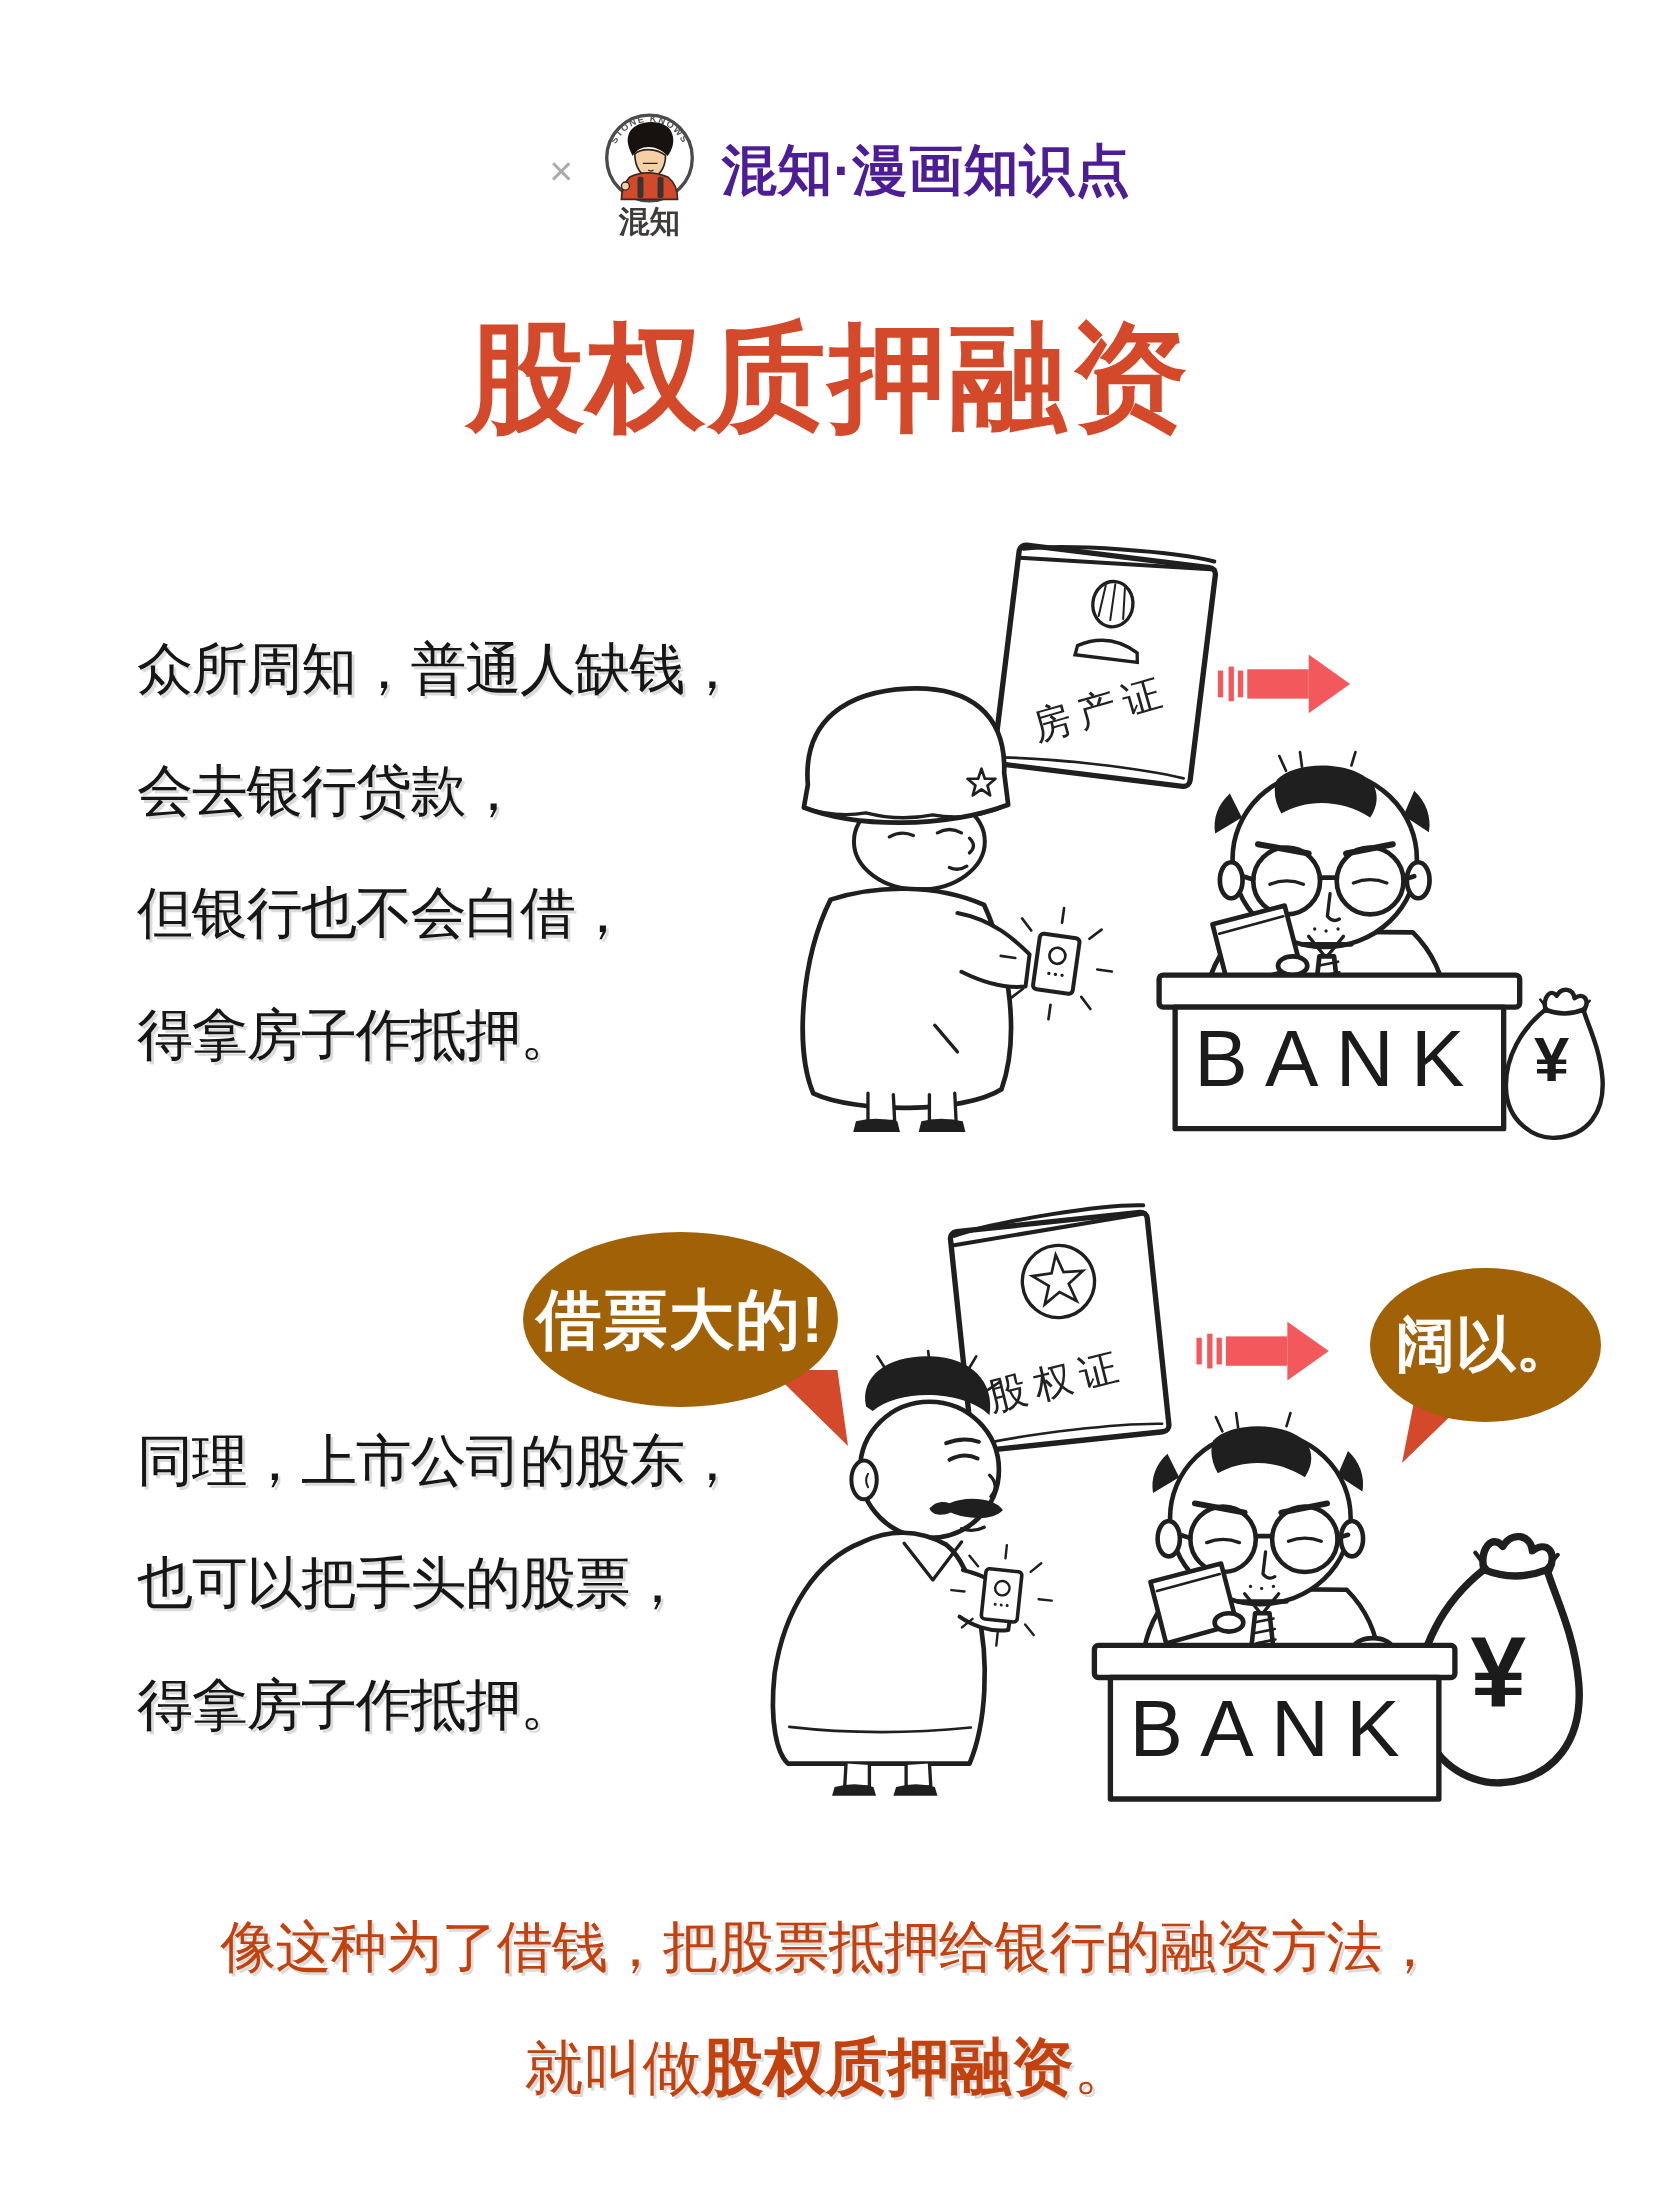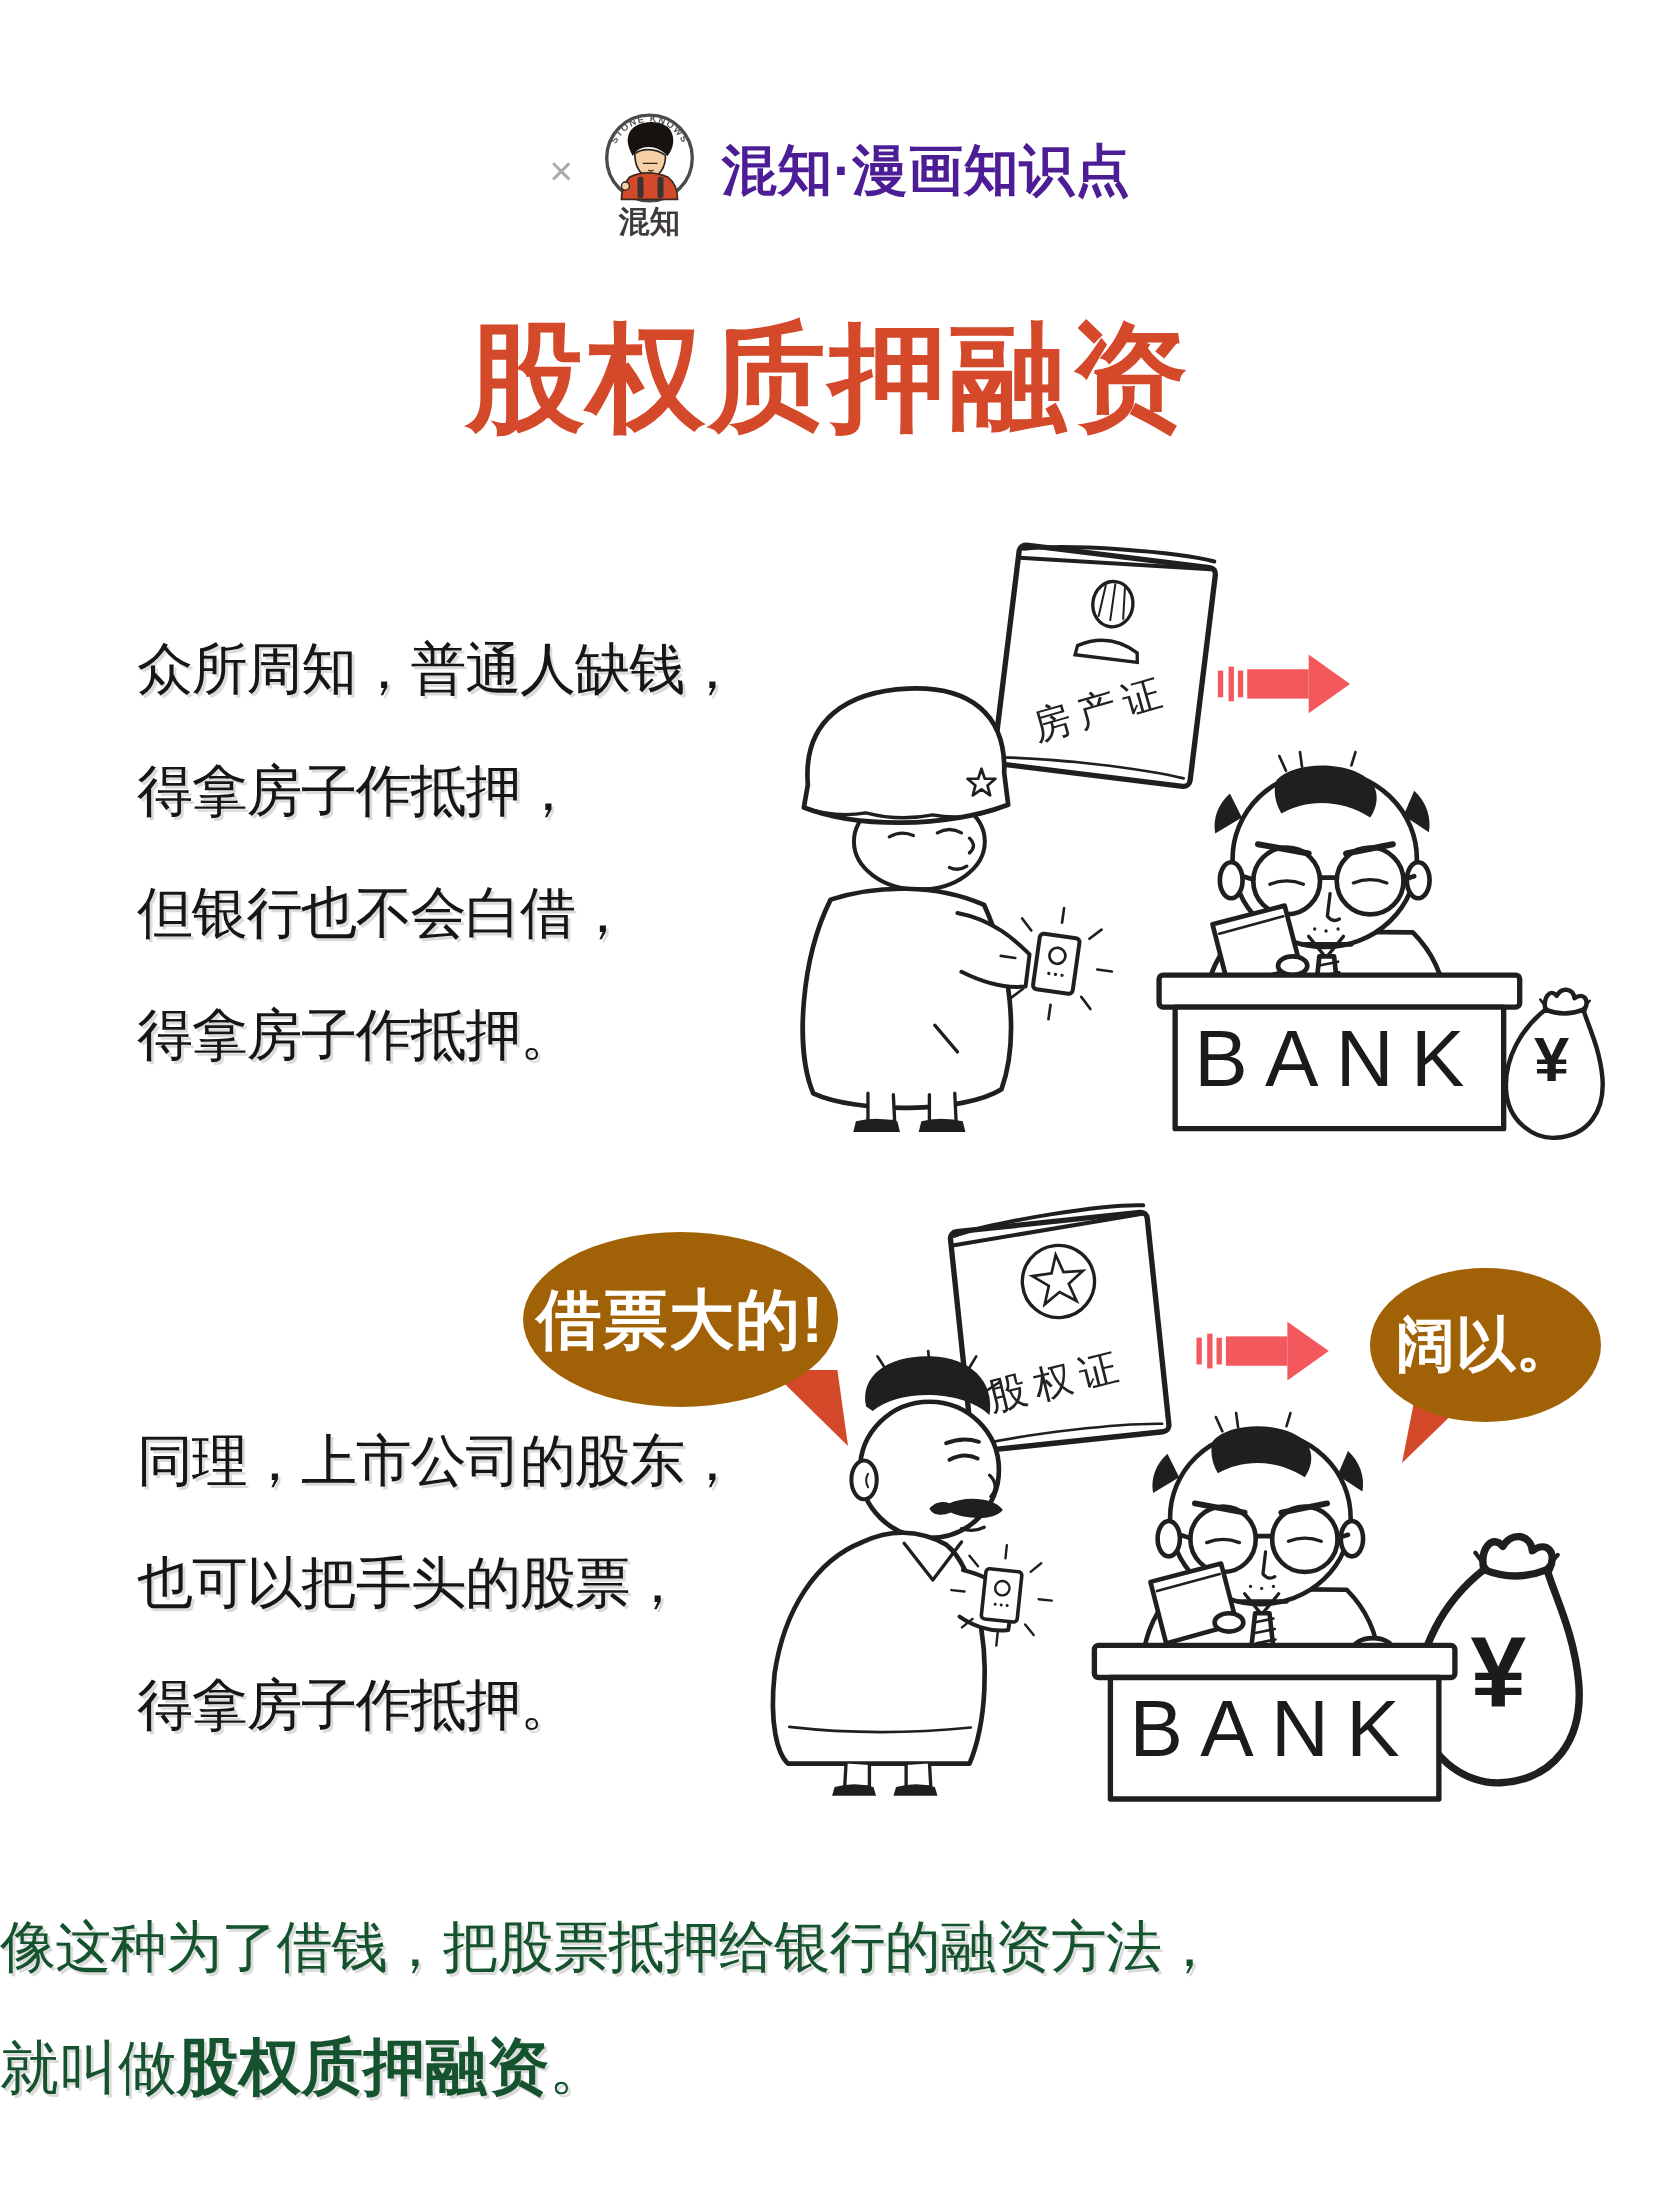--- a/index.html
+++ b/index.html
@@ -40,21 +40,21 @@
     display:flex;align-items:center;justify-content:center;
     color:#ffffff;font-weight:800;white-space:nowrap;
   }
   .bubble-left{left:523px;top:1232px;width:315px;height:175px;font-size:65px;letter-spacing:1.3px;}
   .bubble-right{left:1370px;top:1268px;width:231px;height:154px;font-size:60px;}
   .tail{position:absolute;background:#D5492B;}
   .tail-left{left:760px;top:1370px;width:88px;height:76px;clip-path:polygon(12% 0,88% 0,100% 100%);}
   .tail-right{left:1402px;top:1394px;width:75px;height:69px;clip-path:polygon(18% 0,95% 0,0 100%);}
   
   .footer-line{
-    position:absolute;left:0;width:100%;color:#14532d;
+    position:absolute;left:0;width:100%;text-align:center;color:#c2410c;
     text-shadow:2.7px 3.3px 0 rgba(125,125,125,0.28);white-space:nowrap;
   }
   .footer-1{top:1910px;font-size:56px;font-weight:500;letter-spacing:-0.7px;}
   .footer-2{top:2025px;font-size:59px;font-weight:500;}
   .footer-2 .bold{font-weight:900;font-size:62px;}
   
   .illu{position:absolute;}
   .illu-1{left:769px;top:521px;width:855px;height:611px;}
   .cert-2{left:929px;top:1196px;width:428px;height:254px;}
   .illu-2{left:722px;top:1343px;width:909px;height:474px;}
@@ -146,21 +146,21 @@
       </g>
       <text x="80" y="198" text-anchor="middle" font-size="46" font-weight="900" fill="#3f3b3a" stroke="#ffffff" stroke-width="8" paint-order="stroke">混知</text>
     </svg>
     <span class="series-title">混知·漫画知识点</span>
   </div>
 
   <div class="main-title">股权质押融资</div>
 
   <div class="text-block block-1">
     <div class="line">众所周知，普通人缺钱，</div>
-    <div class="line">得拿房子作抵押，</div>
+    <div class="line">会去银行贷款，</div>
     <div class="line">但银行也不会白借，</div>
     <div class="line">得拿房子作抵押。</div>
   </div>
 
   <svg class="illu illu-1" viewBox="0 0 1280 915">
 
     <g>
       <use href="#certbook" transform="translate(350,24) rotate(7 155 180)"></use>
       <g transform="translate(350,24) rotate(7 155 180)" stroke="#1f1f1f" fill="none" stroke-linecap="round">
         <ellipse cx="155" cy="100" rx="30" ry="34" stroke-width="5"></ellipse>

